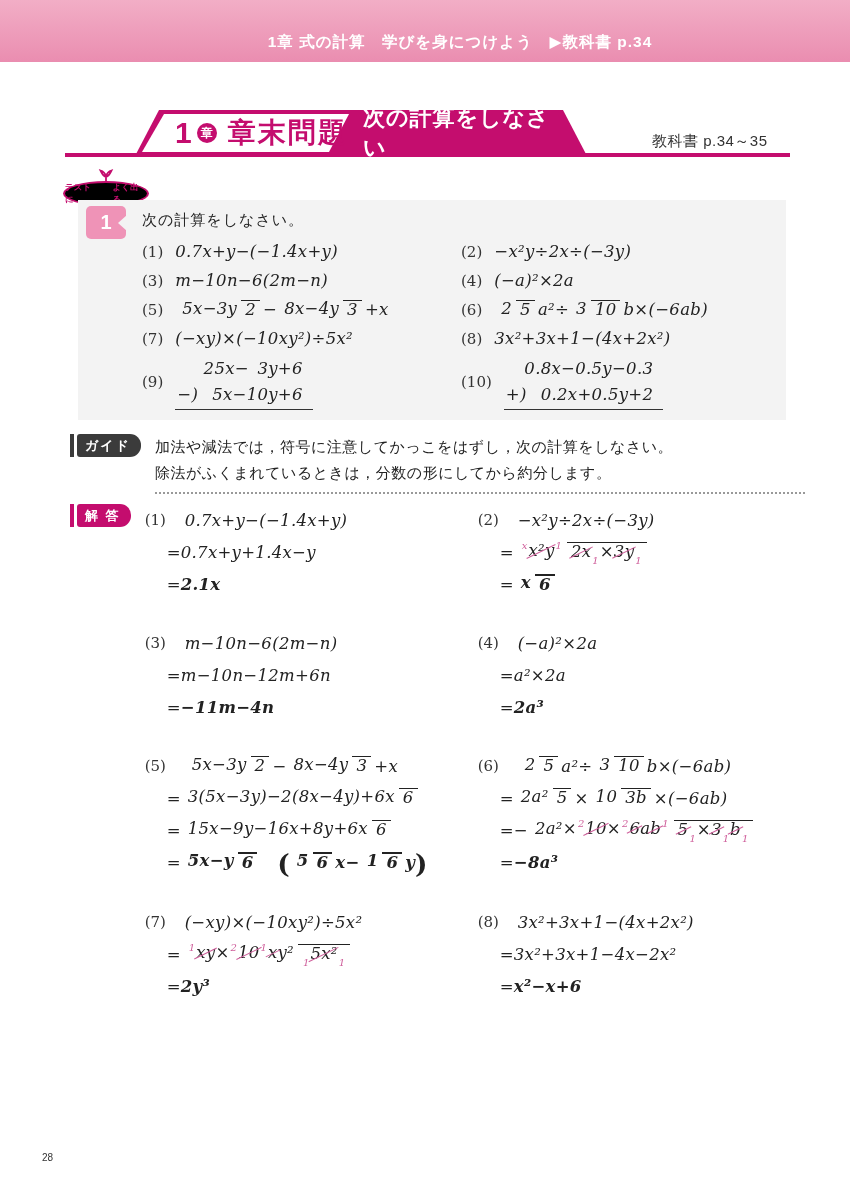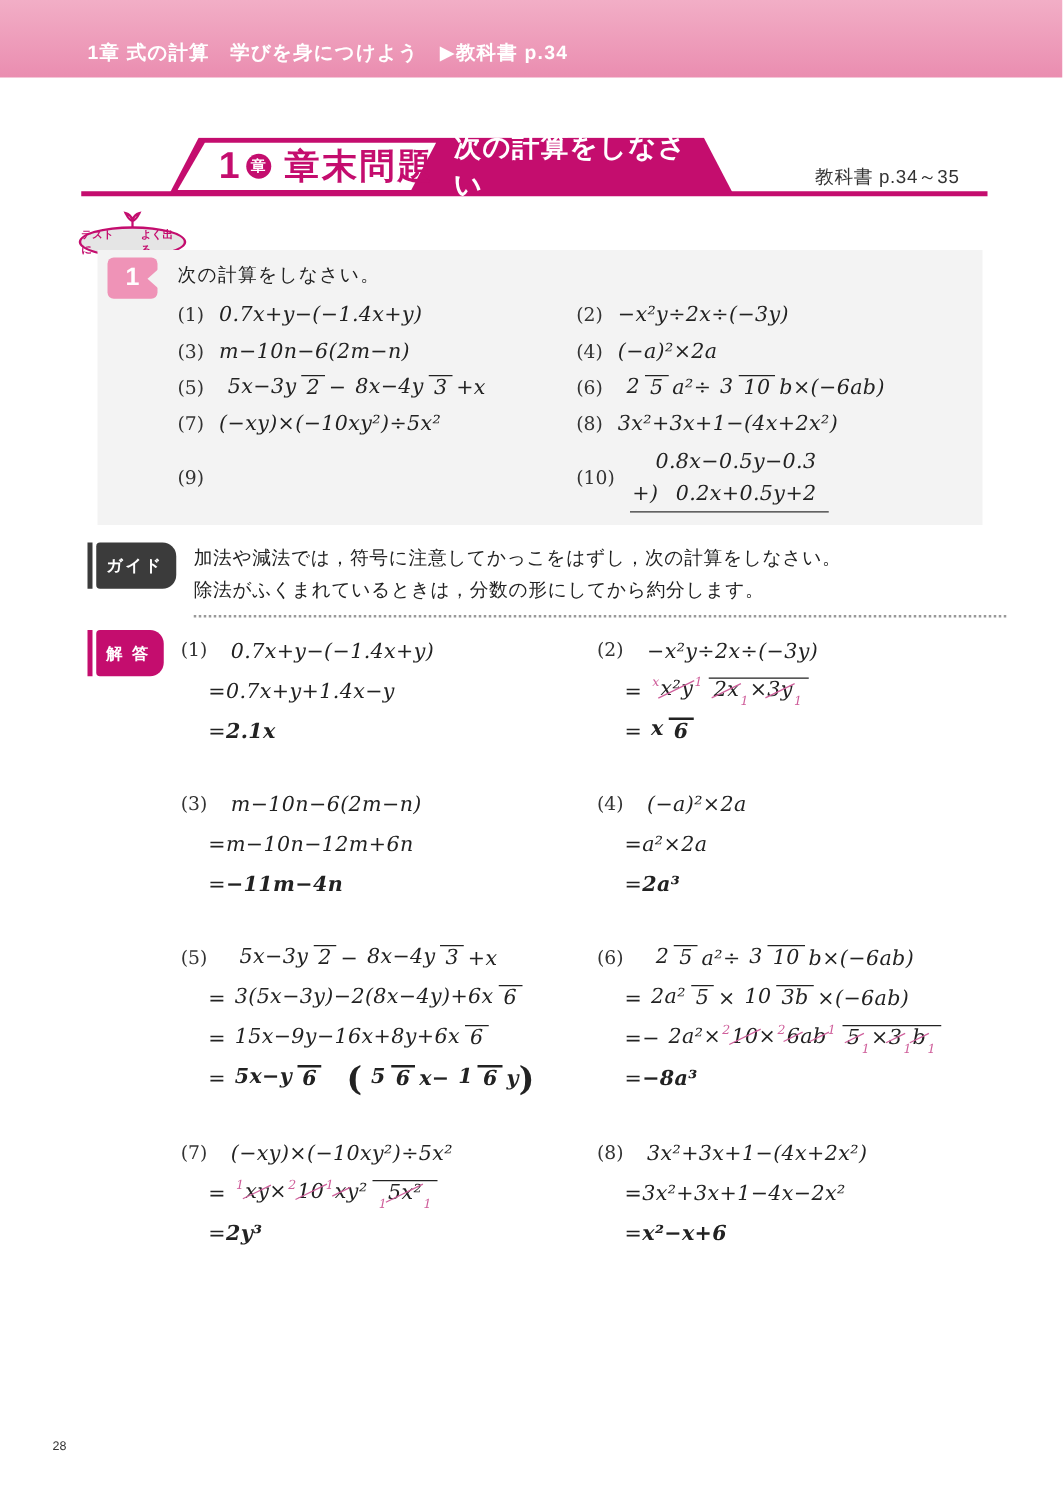--- a/index.html
+++ b/index.html
@@ -3,21 +3,21 @@
 <meta charset="utf-8">
 <style>
   * { box-sizing: border-box; margin: 0; padding: 0; }
   html,body { background:#fff; }
   body { width:850px; height:1200px; position:relative;
          font-family:"Liberation Sans","DejaVu Sans",sans-serif; color:#222; overflow:hidden; }
   .page { position:absolute; inset:0; }
 
   
   .band { position:absolute; left:0; top:0; width:850px; height:62px;
-          background:linear-gradient(#f2aec6,#ea8db0); display:flex; align-items:flex-end; }
+          background:linear-gradient(#f2aec6,#ea8db0); display:flex; align-items:flex-end;justify-content:center; }
   .band-text { color:#fff; font-weight:bold; font-size:15.5px; padding:0 0 9px 70px; letter-spacing:1px; }
 
   
   .rule { position:absolute; left:65px; top:153px; width:725px; height:4px; background:#c40d6e; }
   .banner { position:absolute; left:135px; top:110px; width:452px; height:46px; }
   .banner-outer { position:absolute; inset:0; background:#c40d6e;
           clip-path:polygon(24px 0, calc(100% - 24px) 0, 100% 100%, 0 100%); }
   .banner-white { position:absolute; inset:0; background:#fff;
           clip-path:polygon(29px 4px, 214px 4px, 194px 42px, 7px 42px); }
   .banner-left { position:absolute; left:40px; top:0; height:100%; display:flex; align-items:center; gap:5px; }
@@ -25,21 +25,21 @@
   .bn-circle { width:20px; height:20px; border-radius:50%; background:#c40d6e; color:#fff;
           font-size:12px; font-weight:bold; display:flex; align-items:center; justify-content:center; }
   .bn-label { color:#c40d6e; font-size:28px; font-weight:bold; letter-spacing:2px; margin-left:6px; }
   .banner-right { position:absolute; left:228px; right:26px; top:0; height:100%;
           display:flex; align-items:center; justify-content:center; }
   .bn-sub { color:#fff; font-size:22px; font-weight:bold; letter-spacing:1px; }
   .bn-ref { position:absolute; left:652px; top:132px; font-size:15px; color:#333; letter-spacing:0.5px; }
 
   
   .tbadge { position:absolute; left:63px; top:169px; width:86px; height:37px; }
-  .tb-oval { position:absolute; left:0; bottom:0; width:86px; height:25px; background:#e5e5e5;
+  .tb-oval { position:absolute; left:0; bottom:0; width:86px; height:25px; background:#000000;
           border:2px solid #c40d6e; border-radius:50%; display:flex; align-items:center;
           justify-content:center; gap:13px; font-size:8.5px; font-weight:bold; color:#c40d6e; }
   .tb-icon { position:absolute; left:33px; top:0; }
 
   
   .flow { position:absolute; left:0; top:200px; width:850px; }
   .pbox { position:relative; margin-left:78px; width:708px; background:#f3f3f3; padding:8px 6px 10px 0; }
   .pnum { position:absolute; left:8px; top:6px; width:40px; height:33px; background:#ef93b7;
           border-radius:5px; color:#fff; font-weight:bold; font-size:20px;
           display:flex; align-items:center; justify-content:center; }
@@ -72,21 +72,21 @@
   .bigpar { font-style:normal; font-size:1.65em; font-weight:bold; position:relative; top:1px; letter-spacing:0; }
 
   
   .vert { display:inline-flex; flex-direction:column; margin-top:2px; }
   .vt-top { text-align:right; padding:0 10px 1px 0; line-height:25px; }
   .vt-bot { display:flex; justify-content:space-between; gap:14px; border-bottom:1.6px solid #333;
         padding:0 10px 2px 2px; line-height:25px; }
 
   
   .guide { display:flex; gap:14px; margin:14px 0 0 70px; }
-  .tag { flex:0 0 auto; height:37px; padding:0 10px 0 8px; display:flex; align-items:center;
+  .tag { flex:0 0 auto; height:23px; padding:0 10px 0 8px; display:flex; align-items:center;
          color:#fff; font-size:13px; font-weight:bold; letter-spacing:2px;
          border-radius:3px 11px 11px 3px; position:relative; margin-left:7px;text-align:center; }
   .tag::before { content:""; position:absolute; left:-7px; top:0; bottom:0; width:3.5px; background:inherit; }
   .tag.dark { background:#3b3b3b; }
   .tag.mag { background:#c40d6e; }
   .guide-body { flex:1; max-width:650px; }
   .guide-line { font-size:15px; line-height:26px; letter-spacing:0.5px; }
   .dotline { margin-top:6px; border-bottom:2px dotted #999; width:100%; height:1px; }
 
   
@@ -217,20 +217,27 @@
             </span>
           </div>
           <div class="p-item">
             <span class="plbl">(8)</span>
             <span class="pexpr">
               <span class="mt">3x²+3x+1−(4x+2x²)</span>
             </span>
           </div>
           <div class="p-item">
             <span class="plbl">(9)</span>
+            <div class="vert">
+              <div class="vt-top mt">25x− 3y+6</div>
+              <div class="vt-bot">
+                <span class="mt">−)</span>
+                <span class="mt">5x−10y+6</span>
+              </div>
+            </div>
           </div>
           <div class="p-item">
             <span class="plbl">(10)</span>
             <div class="vert">
               <div class="vt-top mt">0.8x−0.5y−0.3</div>
               <div class="vt-bot">
                 <span class="mt">+)</span>
                 <span class="mt">0.2x+0.5y+2</span>
               </div>
             </div>

